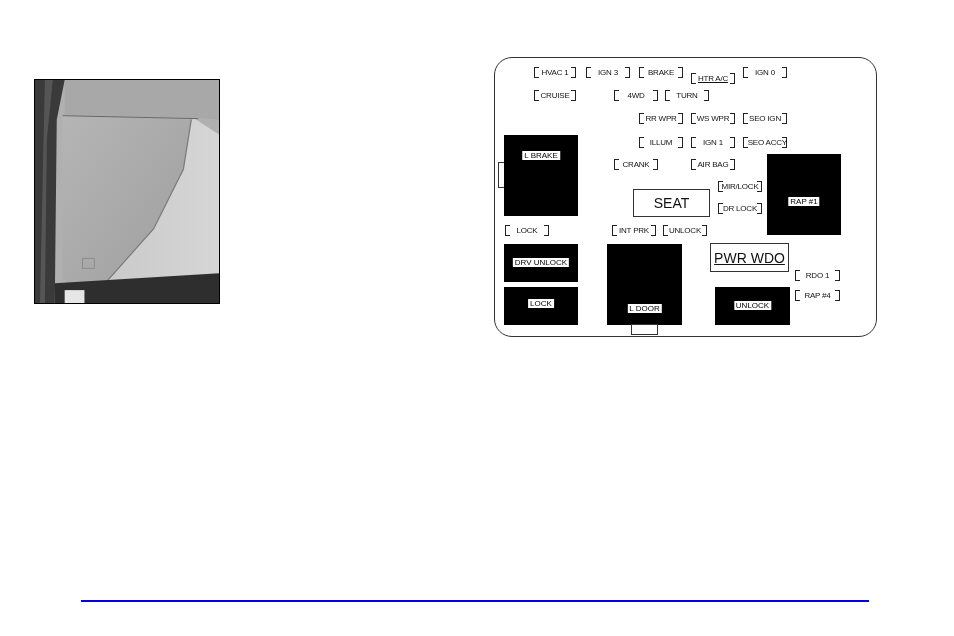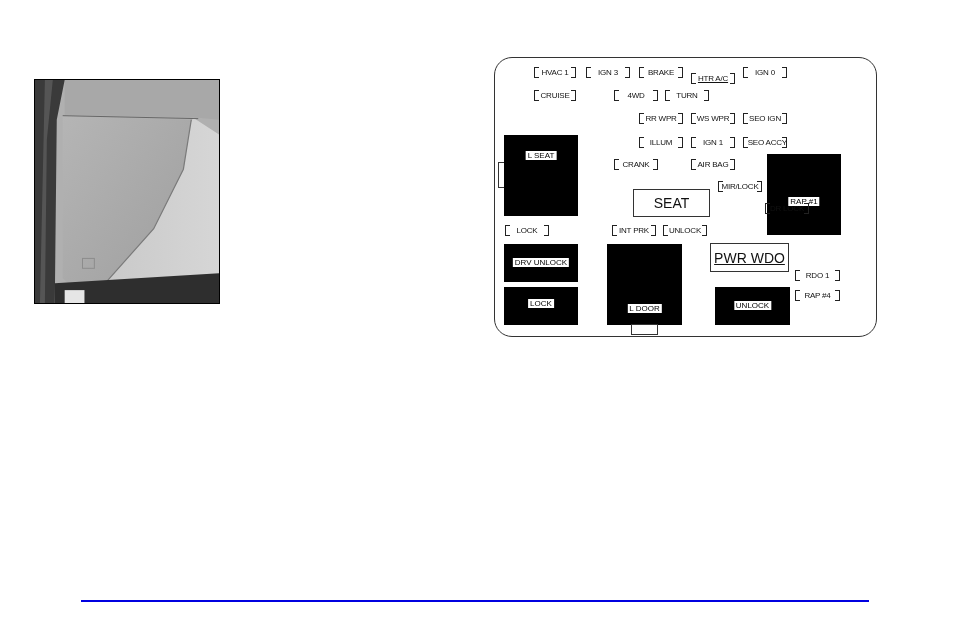--- a/index.html
+++ b/index.html
@@ -72,32 +72,32 @@
   <div class="fuse" style="left:144px; top:55px; width:44px;">RR WPR</div>
   <div class="fuse" style="left:196px; top:55px; width:44px;">WS WPR</div>
   <div class="fuse" style="left:248px; top:55px; width:44px;">SEO IGN</div>
 
   <div class="fuse" style="left:144px; top:79px; width:44px;">ILLUM</div>
   <div class="fuse" style="left:196px; top:79px; width:44px;">IGN 1</div>
   <div class="fuse" style="left:248px; top:79px; width:44px;text-align:right;">SEO ACCY</div>
 
   <div class="tab" style="left:3px; top:104px; width:7px; height:26px;"></div>
   <div class="relay-dark" style="left:9px; top:77px; width:74px; height:81px;">
-    <span class="lbl" style="top:16px;">L SEAT</span>
+    <span class="lbl" style="top:16px;">L BRAKE</span>
   </div>
 
   <div class="fuse" style="left:119px; top:101px; width:44px;">CRANK</div>
   <div class="fuse" style="left:196px; top:101px; width:44px;">AIR BAG</div>
 
   <div class="relay-dark" style="left:272px; top:96px; width:74px; height:81px;">
     <span class="lbl" style="top:43px;">RAP #1</span>
   </div>
 
   <div class="fuse" style="left:223px; top:123px; width:44px;">MIR/LOCK</div>
-  <div class="fuse" style="left:223px; top:145px; width:44px;margin-left:47px;">DR LOCK</div>
+  <div class="fuse" style="left:223px; top:145px; width:44px;">DR LOCK</div>
 
   <div class="relay-light" style="left:138px; top:131px; width:77px; height:28px;">SEAT</div>
 
   <div class="fuse" style="left:10px; top:167px; width:44px;">LOCK</div>
   <div class="fuse" style="left:117px; top:167px; width:44px;">INT PRK</div>
   <div class="fuse" style="left:168px; top:167px; width:44px;">UNLOCK</div>
 
   <div class="relay-dark" style="left:9px; top:186px; width:74px; height:38px;">
     <span class="lbl" style="top:14px;">DRV UNLOCK</span>
   </div>

